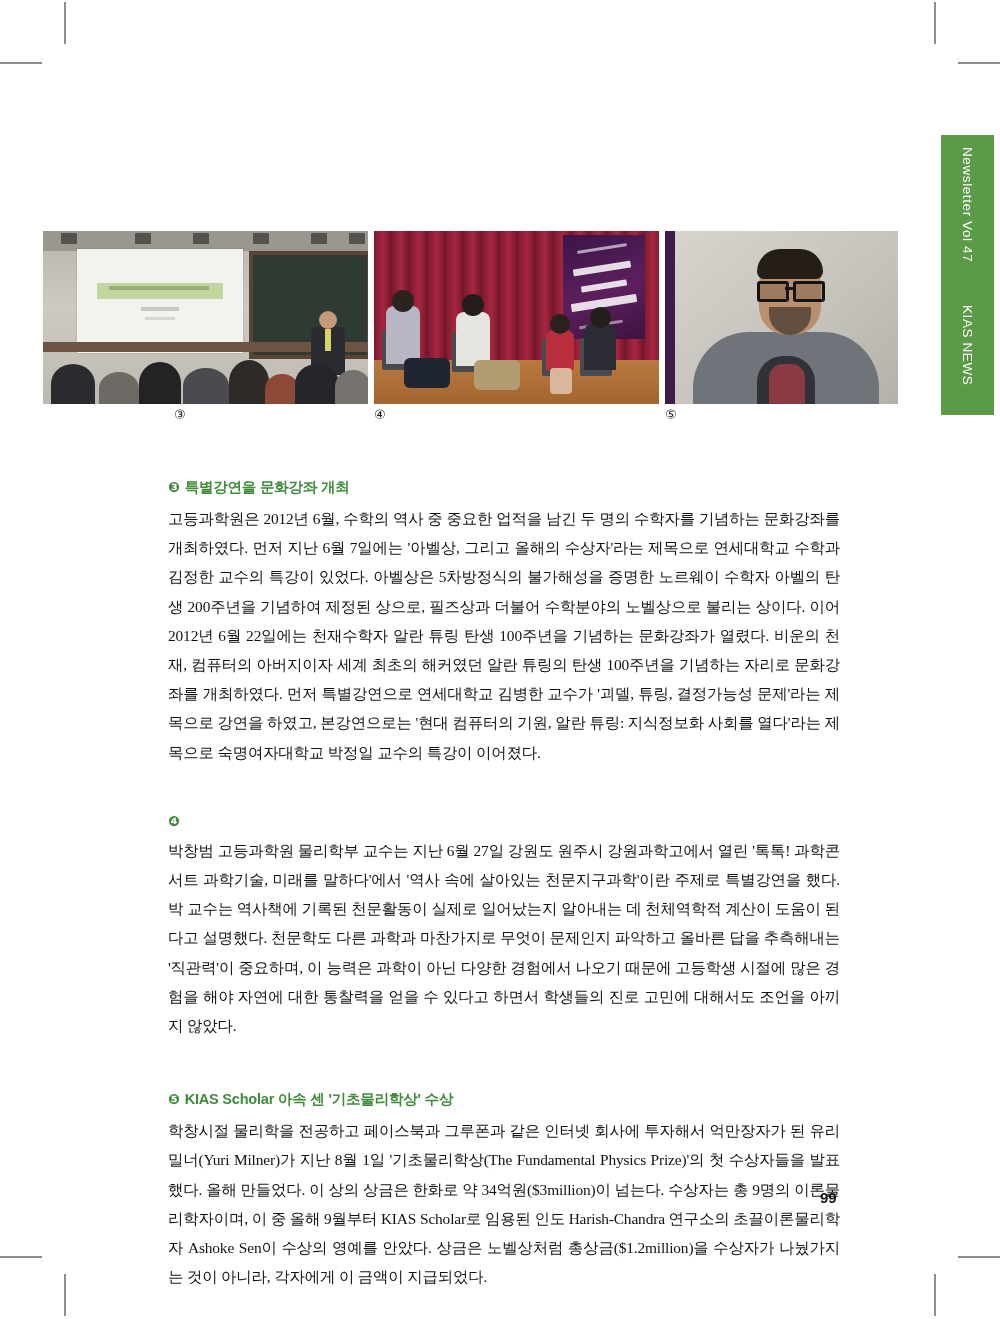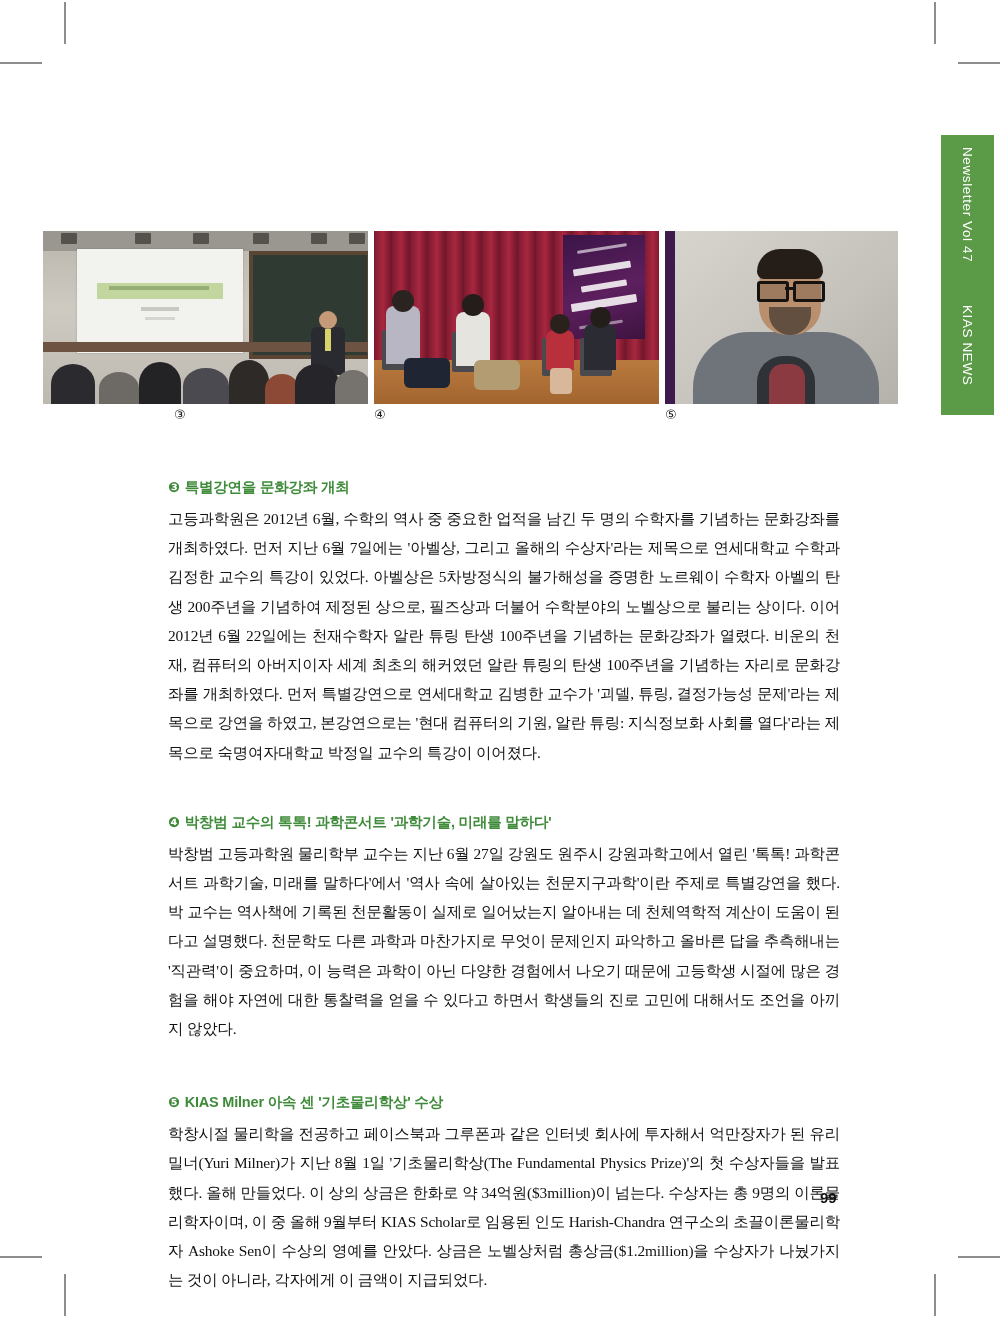--- a/index.html
+++ b/index.html
@@ -300,30 +300,29 @@
       <span>특별강연을 문화강좌 개최</span>
     </h2>
     <p class="sec-body">고등과학원은 2012년 6월, 수학의 역사 중 중요한 업적을 남긴 두 명의 수학자를 기념하는 문화강좌를 개최하였다. 먼저 지난 6월 7일에는 '아벨상, 그리고 올해의 수상자'라는 제목으로 연세대학교 수학과 김정한 교수의 특강이 있었다. 아벨상은 5차방정식의 불가해성을 증명한 노르웨이 수학자 아벨의 탄생 200주년을 기념하여 제정된 상으로, 필즈상과 더불어 수학분야의 노벨상으로 불리는 상이다. 이어 2012년 6월 22일에는 천재수학자 알란 튜링 탄생 100주년을 기념하는 문화강좌가 열렸다. 비운의 천재, 컴퓨터의 아버지이자 세계 최초의 해커였던 알란 튜링의 탄생 100주년을 기념하는 자리로 문화강좌를 개최하였다. 먼저 특별강연으로 연세대학교 김병한 교수가 '괴델, 튜링, 결정가능성 문제'라는 제목으로 강연을 하였고, 본강연으로는 '현대 컴퓨터의 기원, 알란 튜링: 지식정보화 사회를 열다'라는 제목으로 숙명여자대학교 박정일 교수의 특강이 이어졌다.</p>
   </div>
 
   <div class="gap-a"></div>
 
   <div class="section">
     <h2 class="sec-head">
       <span class="sec-num">❹</span>
-      <span>박창범 교수의 톡톡! 과학콘서트 '과학기술, 미래를 말하다'</span>
     </h2>
     <p class="sec-body">박창범 고등과학원 물리학부 교수는 지난 6월 27일 강원도 원주시 강원과학고에서 열린 '톡톡! 과학콘서트 과학기술, 미래를 말하다'에서 '역사 속에 살아있는 천문지구과학'이란 주제로 특별강연을 했다. 박 교수는 역사책에 기록된 천문활동이 실제로 일어났는지 알아내는 데 천체역학적 계산이 도움이 된다고 설명했다. 천문학도 다른 과학과 마찬가지로 무엇이 문제인지 파악하고 올바른 답을 추측해내는 '직관력'이 중요하며, 이 능력은 과학이 아닌 다양한 경험에서 나오기 때문에 고등학생 시절에 많은 경험을 해야 자연에 대한 통찰력을 얻을 수 있다고 하면서 학생들의 진로 고민에 대해서도 조언을 아끼지 않았다.</p>
   </div>
 
   <div class="gap-b"></div>
 
   <div class="section">
     <h2 class="sec-head">
       <span class="sec-num">❺</span>
-      <span>KIAS Milner 아속 센 '기초물리학상' 수상</span>
+      <span>KIAS Scholar 아속 센 '기초물리학상' 수상</span>
     </h2>
     <p class="sec-body">학창시절 물리학을 전공하고 페이스북과 그루폰과 같은 인터넷 회사에 투자해서 억만장자가 된 유리 밀너(Yuri Milner)가 지난 8월 1일 '기초물리학상(The Fundamental Physics Prize)'의 첫 수상자들을 발표했다. 올해 만들었다. 이 상의 상금은 한화로 약 34억원($3million)이 넘는다. 수상자는 총 9명의 이론물리학자이며, 이 중 올해 9월부터 KIAS Scholar로 임용된 인도 Harish-Chandra 연구소의 초끌이론물리학자 Ashoke Sen이 수상의 영예를 안았다. 상금은 노벨상처럼 총상금($1.2million)을 수상자가 나눴가지는 것이 아니라, 각자에게 이 금액이 지급되었다.</p>
   </div>
 
 </div>
 
 <div class="page-num">99</div>
 
 </body></html>

